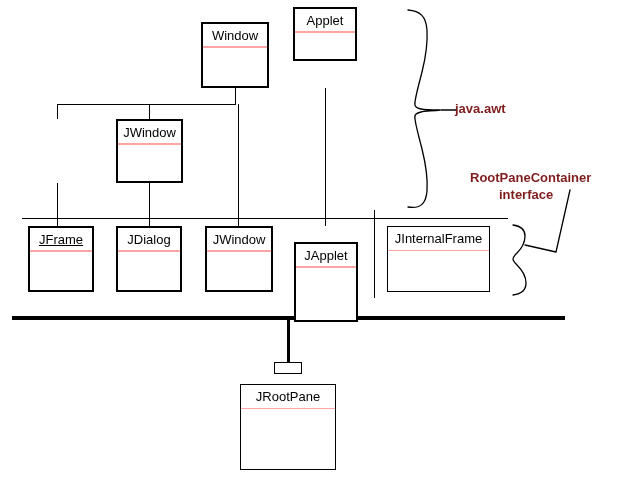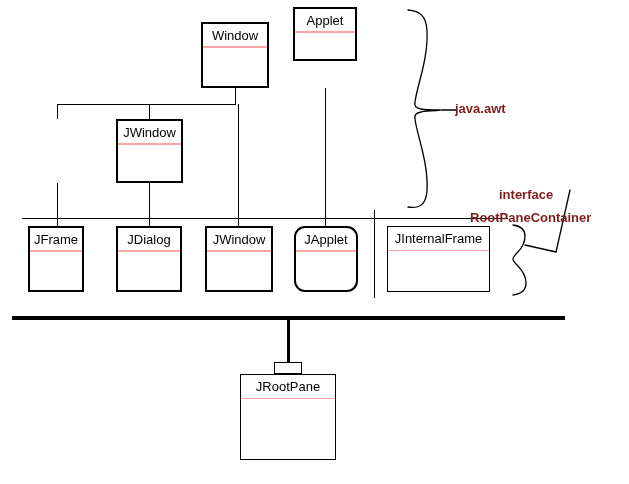--- a/index.html
+++ b/index.html
@@ -125,46 +125,46 @@
     <div class="uml-title">Applet</div>
     <div class="uml-body"></div>
   </div>
 
 
   <div class="uml-box" style="left:116px; top:119px; width:67px; height:64px;">
     <div class="uml-title">JWindow</div>
     <div class="uml-body"></div>
   </div>
 
-  <div class="uml-box" style="left:28px; top:226px; width:56px; height:66px;">
+  <div class="uml-box" style="left:28px; top:226px; width:66px; height:66px;text-decoration:underline;">
     <div class="uml-title">JFrame</div>
     <div class="uml-body"></div>
   </div>
 
   <div class="uml-box" style="left:205px; top:226px; width:68px; height:66px;">
     <div class="uml-title">JWindow</div>
     <div class="uml-body"></div>
   </div>
 
   <div class="uml-box" style="left:116px; top:226px; width:66px; height:66px;">
     <div class="uml-title">JDialog</div>
     <div class="uml-body"></div>
   </div>
 
-  <div class="uml-box" style="left:294px; top:226px; width:64px; height:66px;border-radius:11px;">
+  <div class="uml-box" style="left:294px; top:242px; width:64px; height:80px;">
     <div class="uml-title">JApplet</div>
     <div class="uml-body"></div>
   </div>
 
   <div class="uml-box thin" style="left:387px; top:226px; width:103px; height:66px;">
     <div class="uml-title">JInternalFrame</div>
     <div class="uml-body"></div>
   </div>
 
-  <div class="uml-box thin" style="left:240px; top:374px; width:96px; height:86px;">
+  <div class="uml-box thin" style="left:240px; top:384px; width:96px; height:86px;">
     <div class="uml-title">JRootPane</div>
     <div class="uml-body"></div>
   </div>
 
   <svg class="brace-svg" style="left:404px; top:6px;" width="48" height="205" viewBox="0 0 48 205">
     <path d="M 4,4
              C 16,5 22,10 23,24
              C 24,40 21,54 18,66
              C 15,78 12,88 11,96
              C 10,101 13,102 17,103
@@ -189,17 +189,17 @@
   <svg class="brace-svg" style="left:520px; top:188px;" width="70" height="72" viewBox="0 0 70 72">
     <path d="M 50,2 L 36,64 L 5,57"></path>
   </svg>
 
   <svg class="brace-svg" style="left:440px; top:104px;" width="18" height="12" viewBox="0 0 18 12">
     <path d="M 1,6 L 16,6"></path>
   </svg>
 
   <div class="annot" style="left:455px; top:100px;">java.awt</div>
 
-  <div class="annot" style="left:470px; top:169px;margin-top:40px;">RootPaneContainer</div>
+  <div class="annot" style="left:470px; top:169px;">RootPaneContainer</div>
 
   <div class="annot" style="left:470px; top:186px;padding-left:29px;">interface</div>
 
 </div>
 
 </body></html>

